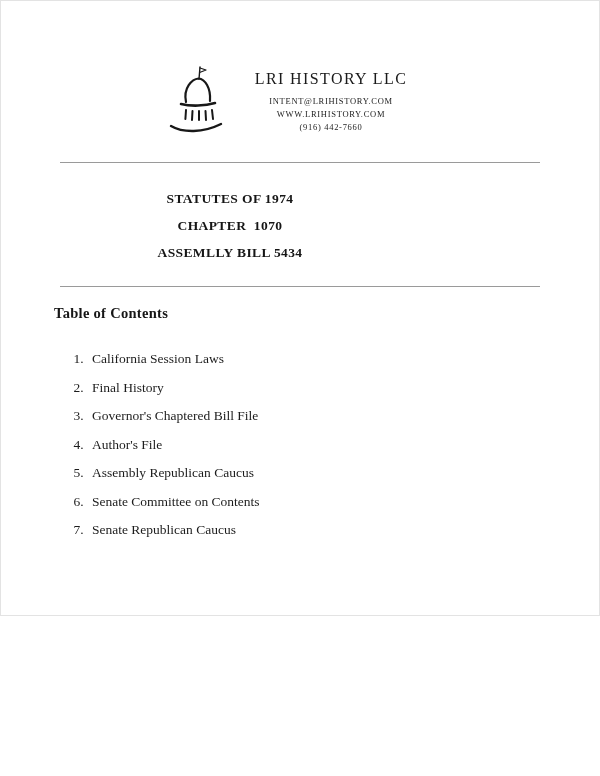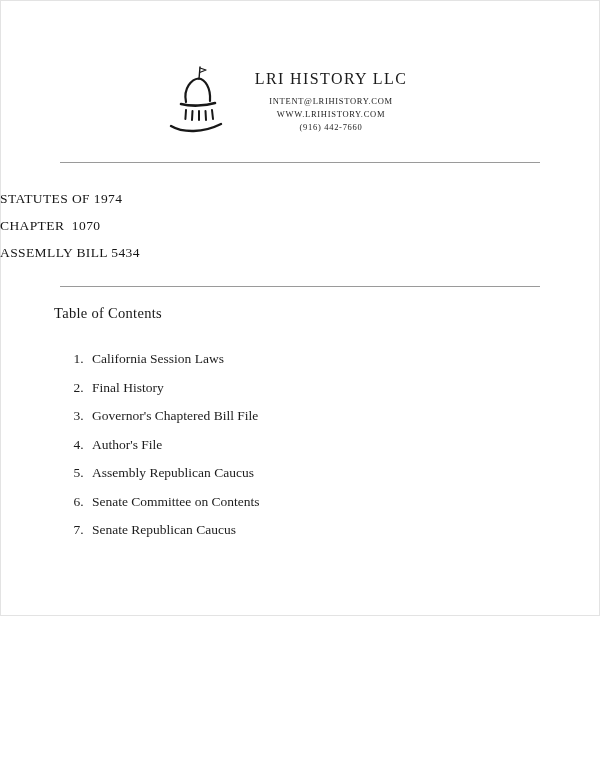--- a/index.html
+++ b/index.html
@@ -54,37 +54,37 @@
   .rule {
     border: none;
     border-top: 1px solid #9a9a9a;
     margin: 0 60px;
   }
   .rule-1 { margin-top: 24px; }
   .rule-2 { margin-top: 20px; }
 
   
   .reference-block {
-    text-align: left;
+    text-align: center;
     margin: 22px 140px 20px 0;
-    font-weight: normal;
+    font-weight: bold;
     font-size: 13.5px;
     line-height: 27px;
     letter-spacing: 0.4px;
     color: #161616;
   }
   .reference-line { white-space: pre; }
 
   
   .toc-section {
     margin: 18px 60px 0 54px;
   }
   .toc-title {
     font-size: 14.5px;
-    font-weight: normal;
+    font-weight: bold;
     letter-spacing: 0.3px;
     margin-bottom: 20px;
     color: #161616;
   }
   ol.toc-list {
     list-style: decimal;
     padding-left: 33px;
     font-size: 13.5px;
     color: #1c1c1c;
     margin-top: 28px;

